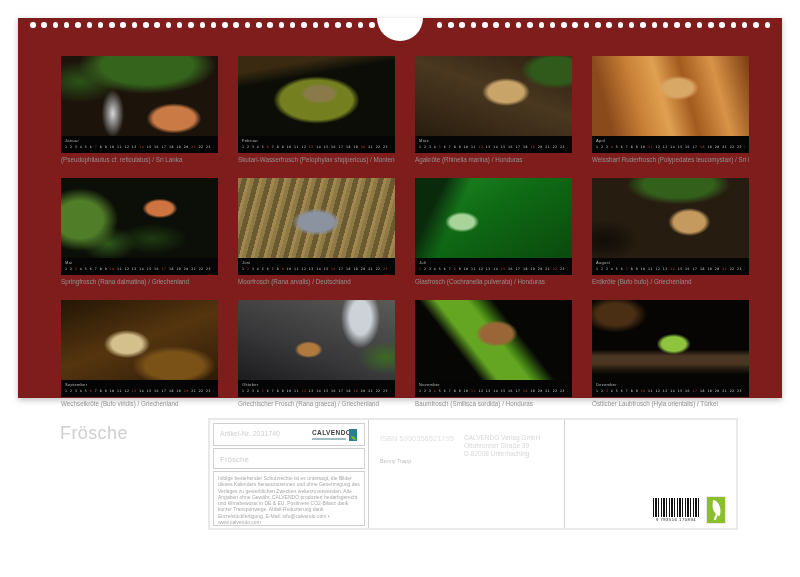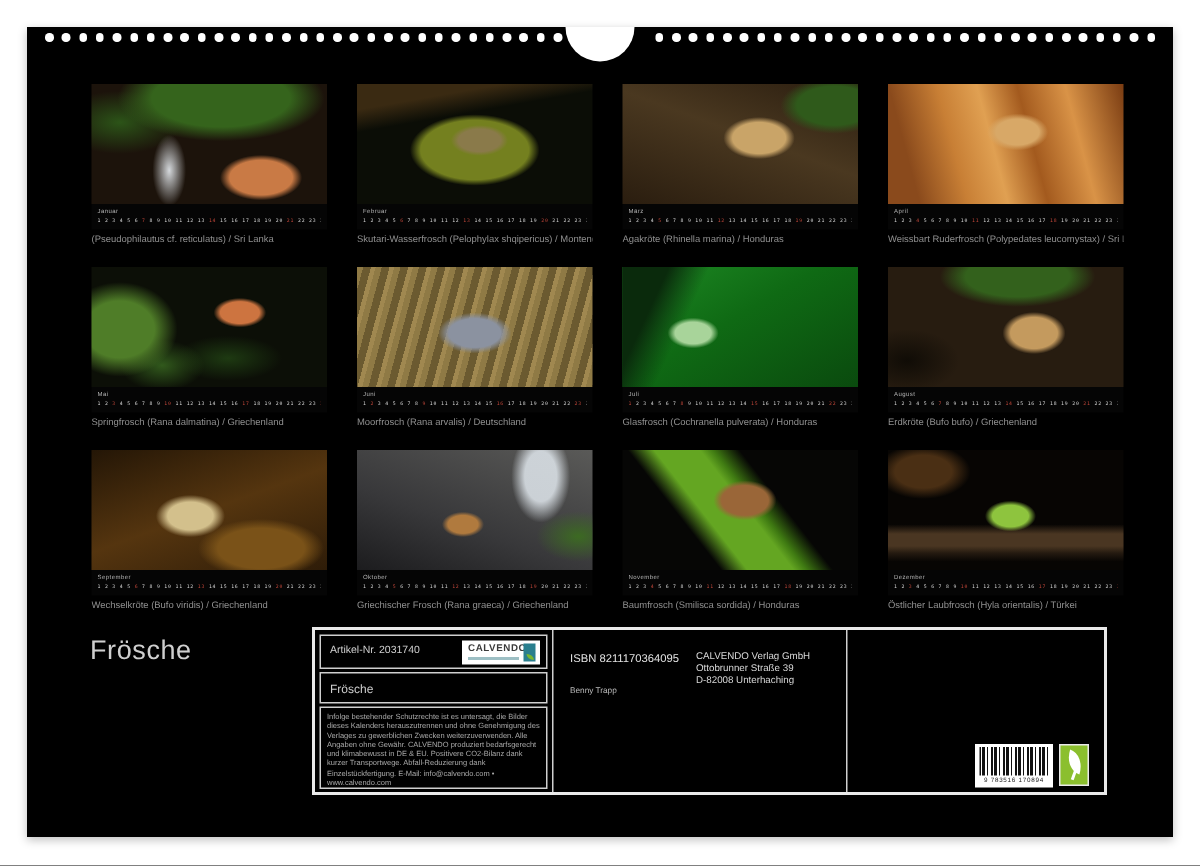--- a/index.html
+++ b/index.html
@@ -3,22 +3,22 @@
 <meta charset="utf-8">
 <style>
   html,body{margin:0;padding:0;}
   body{
     width:800px;height:577px;position:relative;overflow:hidden;
     background:#ffffff;
     font-family:"Liberation Sans", sans-serif;
   }
   
   .page{
-    position:absolute;left:18px;top:18px;width:764px;height:540px;
-    background:#000000;
+    position:absolute;left:18px;top:18px;width:764px;height:380px;
+    background:#7f1d1d;
     box-shadow:0 2px 6px rgba(0,0,0,.25);
   }
   .hole{
     position:absolute;top:4px;width:5.5px;height:5.5px;border-radius:50%;
     background:#ffffff;
   }
   .notch{
     position:absolute;top:0;left:359px;width:46px;height:23px;
     background:#ffffff;border-radius:0 0 24px 24px;
   }
@@ -321,21 +321,21 @@
       </div>
     </div>
     <div class="cell cell-title">
       <span>Frösche</span>
     </div>
     <div class="cell cell-legal">
       <span>Infolge bestehender Schutzrechte ist es untersagt, die Bilder dieses Kalenders herauszutrennen und ohne Genehmigung des Verlages zu gewerblichen Zwecken weiterzuverwenden. Alle Angaben ohne Gewähr. CALVENDO produziert bedarfsgerecht und klimabewusst in DE &amp; EU. Positivere CO2-Bilanz dank kurzer Transportwege. Abfall-Reduzierung dank Einzelstückfertigung. E-Mail: info@calvendo.com • www.calvendo.com</span>
     </div>
     <div class="divider-v" style="left:158px"></div>
     <div class="divider-v" style="left:354px"></div>
-    <div class="isbn">ISBN 8211170364095</div>
+    <div class="isbn">ISBN 5990356521795</div>
     <div class="publisher">
       <div>CALVENDO Verlag GmbH</div>
       <div>Ottobrunner Straße 39</div>
       <div>D-82008 Unterhaching</div>
     </div>
     <div class="author">Benny Trapp</div>
     <div class="barcode">
       <div class="barcode-bars"></div>
       <div class="barcode-num">9 783516 170894</div>
     </div>

